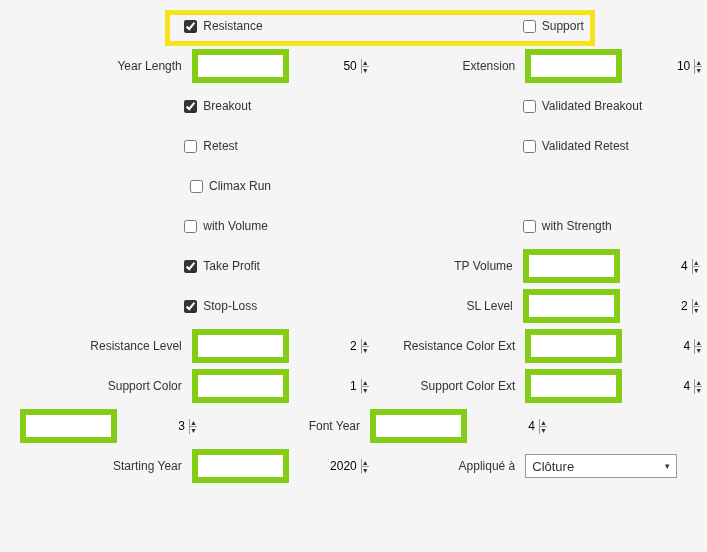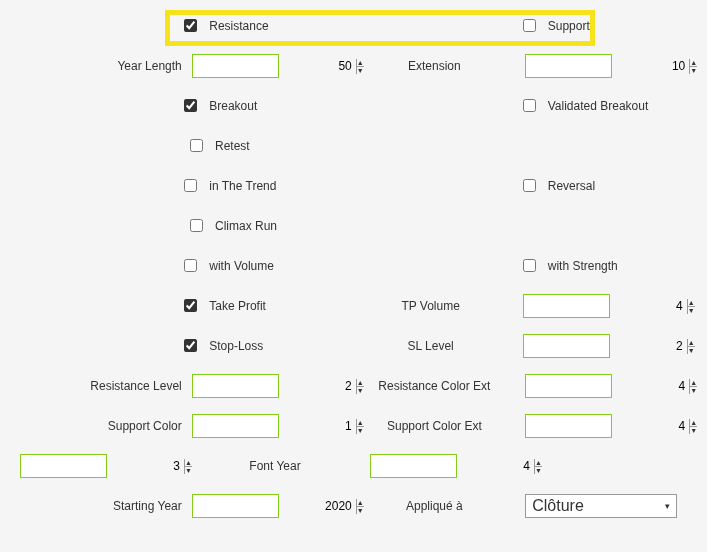--- a/index.html
+++ b/index.html
@@ -1,32 +1,32 @@
 <!DOCTYPE html>
 <html><head>
 <meta charset="utf-8">
 <style>
 html,body{margin:0;padding:0;background:#f5f5f5;font-family:Arial,Helvetica,sans-serif;font-size:12px;color:#333}
 .canvas{width:707px;height:552px;box-sizing:border-box;padding:10px 20px 10px 20px;position:relative}
 .highlight-box{position:absolute;left:165px;top:10px;width:430px;height:36px;border:5px solid #f7e31b;box-sizing:border-box}
 .row{display:flex;align-items:center;height:32px;margin-bottom:8px}
 .label-l{width:170px;text-align:right;padding-right:10px}
 .ctrl-l{width:170px;display:flex}
-.label-r{width:170px;text-align:center;padding-right:10px}
+.label-r{width:170px;text-align:right;padding-right:10px}
 .ctrl-r{width:170px;display:flex}
 .spacer-l{width:170px}
-.cb{display:flex;gap:12px}
+.cb{display:flex;align-items:center;gap:6px}
 .cb input[type=checkbox]{width:13px;height:13px;margin:0;accent-color:#333}
-.numfield{display:flex;align-items:center;width:85px;height:22px;border:1px solid #84cc16;background:#fff}
+.numfield{display:flex;align-items:center;width:85px;height:22px;border:6px solid #84cc16;background:#fff}
 .numfield input{flex:1;border:none;text-align:right;padding:0 4px;font-size:12px;outline:none;background:transparent}
 .spin{display:flex;flex-direction:column;width:14px}
 .spin .btn{flex:1;display:flex;align-items:center;justify-content:center;cursor:pointer;border-left:1px solid #999;font-size:7px;line-height:1;user-select:none}
 .spin .btn:first-child{border-bottom:1px solid #999}
 .selectfield{width:150px;height:22px;border:1px solid #999;background:#fff;display:flex;align-items:center}
-.selectfield .val{flex:1;padding:0 6px;font-size:16px}
+.selectfield .val{flex:1;padding:0 6px;font-size:13px}
 .selectfield .dd{width:18px;display:flex;align-items:center;justify-content:center;font-size:9px;cursor:pointer}
 </style>
 </head>
 <body>
 <div class="canvas">
 
 <div class="highlight-box"></div>
 
 <div class="row">
   <div class="spacer-l"></div>
@@ -86,34 +86,24 @@
 </div>
 <div class="row">
   <div class="spacer-l"></div>
   <div class="ctrl-l">
         <label class="cb">
           <input type="checkbox" style="">
           <span>Retest</span>
         </label>
       </div>
   <div class="label-r"></div>
-</div>
-<div class="row">
-  <div class="spacer-l"></div>
-  <div class="ctrl-l">
-        <label class="cb">
-          <input type="checkbox" style="">
-          <span>in The Trend</span>
-        </label>
-      </div>
-  <div class="label-r"></div>
-  <div class="ctrl-r">
-        <label class="cb">
-          <input type="checkbox" style="">
-          <span>Reversal</span>
+  <div class="ctrl-r">
+        <label class="cb">
+          <input type="checkbox" style="">
+          <span>Validated Retest</span>
         </label>
       </div>
 </div>
 <div class="row">
   <div class="spacer-l"></div>
   <div class="ctrl-l">
         <label class="cb">
           <input type="checkbox" style="">
           <span>Climax Run</span>
         </label>

